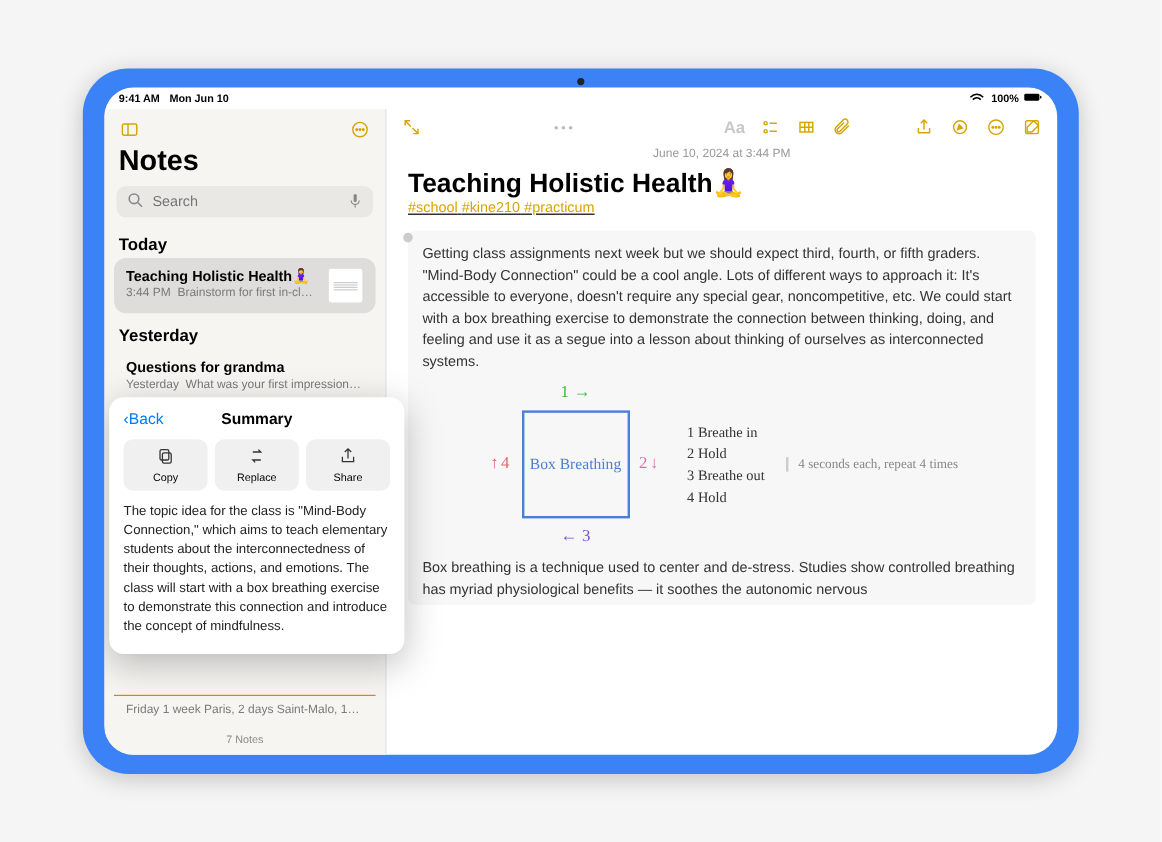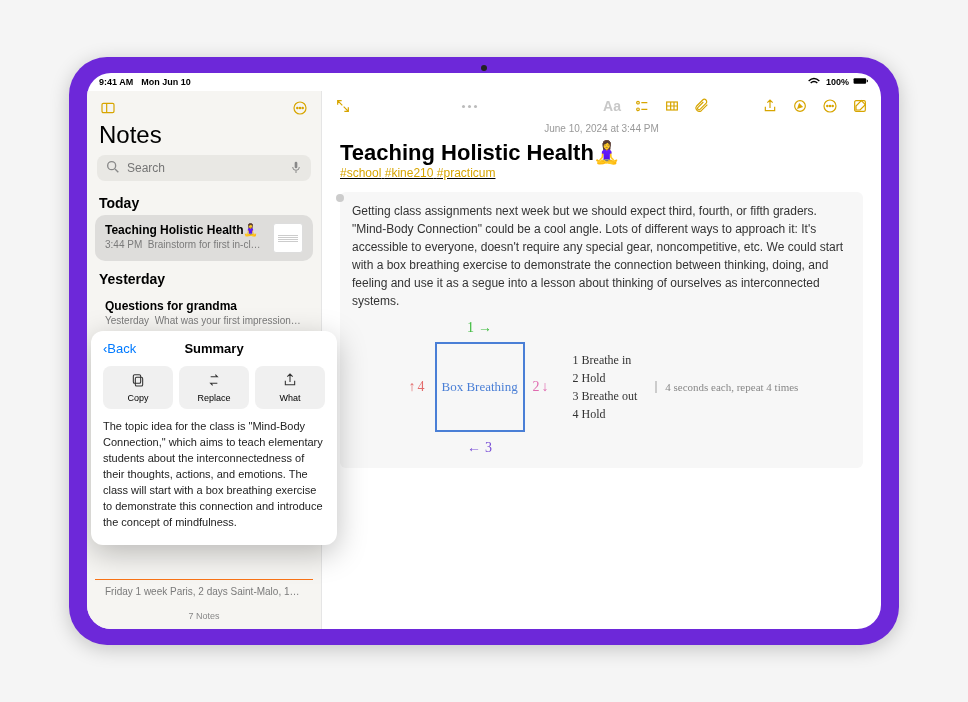--- a/index.html
+++ b/index.html
@@ -1,29 +1,29 @@
 <!DOCTYPE html>
 <html><head>
 <meta charset="utf-8">
 <style>
   * { box-sizing: border-box; margin: 0; padding: 0; }
   body { background: #f5f5f5; font-family: -apple-system, "Helvetica Neue", Arial, sans-serif; display: flex; align-items: center; justify-content: center; height: 702px; width: 968px; }
-  .device { width: 830px; height: 588px; background: #6d28d9; border-radius: 38px; padding: 16px 18px; position: relative; box-shadow: 0 4px 20px rgba(0,0,0,0.2); }
+  .device { width: 830px; height: 588px; background: #3b82f6; border-radius: 38px; padding: 16px 18px; position: relative; box-shadow: 0 4px 20px rgba(0,0,0,0.2); }
   .screen { width: 100%; height: 100%; background: #fff; border-radius: 24px; overflow: hidden; display: flex; flex-direction: column; position: relative; }
   .camera { position: absolute; top: 8px; left: 50%; transform: translateX(-50%); width: 6px; height: 6px; background: #222; border-radius: 50%; }
 
   .statusbar { height: 18px; display: flex; justify-content: space-between; align-items: center; padding: 0 12px; font-size: 9px; font-weight: 600; color: #000; }
   .statusbar .left { display: flex; gap: 8px; }
   .statusbar .right { display: flex; gap: 4px; align-items: center; }
 
   .content { flex: 1; display: flex; min-height: 0; }
   .sidebar { width: 235px; background: #f6f5f2; display: flex; flex-direction: column; border-right: 1px solid #e5e5e5; position: relative; }
   .sb-top { display: flex; justify-content: space-between; padding: 6px 10px 2px; }
   .icon-btn { width: 22px; height: 22px; display: flex; align-items: center; justify-content: center; color: #d7a500; cursor: pointer; }
-  .sb-title { font-size: 24px; font-weight: 400; padding: 0 12px 6px; }
+  .sb-title { font-size: 24px; font-weight: 700; padding: 0 12px 6px; }
   .search { margin: 0 10px 8px; background: #e9e8e4; border-radius: 8px; height: 26px; display: flex; align-items: center; padding: 0 8px; gap: 6px; color: #888; font-size: 12px; }
   .search input { border: none; background: transparent; flex: 1; font-size: 12px; outline: none; }
   .section-h { font-size: 14px; font-weight: 700; padding: 6px 12px 4px; }
   .note-item { margin: 0 8px 4px; padding: 8px 10px; border-radius: 10px; display: flex; gap: 8px; }
   .note-item.sel { background: #dedddb; }
   .note-text { flex: 1; min-width: 0; }
   .ni-title { font-size: 12px; font-weight: 600; white-space: nowrap; overflow: hidden; text-overflow: ellipsis; }
   .ni-sub { font-size: 10px; color: #7a7a7a; white-space: nowrap; overflow: hidden; text-overflow: ellipsis; margin-top: 2px; }
   .thumb { width: 30px; height: 30px; background: #fff; border: 1px solid #ddd; border-radius: 3px; display: flex; align-items: center; justify-content: center; font-size: 7px; color: #bbb; flex-direction: column; gap: 1px; }
   .thumb div { width: 70%; height: 1px; background: #ccc; }
@@ -189,21 +189,21 @@
                   </svg>
               </span>
               <span>Replace</span>
             </div>
             <div class="pbtn">
               <span class="picon">
                 <svg viewBox="0 0 24 24" fill="none" stroke="#333" stroke-width="1.6">
                     <path d="M12 3v12M8 7l4-4 4 4M5 13v6h14v-6"></path>
                   </svg>
               </span>
-              <span>What</span>
+              <span>Share</span>
             </div>
           </div>
           <div class="popup-body">The topic idea for the class is "Mind-Body Connection," which aims to teach elementary students about the interconnectedness of their thoughts, actions, and emotions. The class will start with a box breathing exercise to demonstrate this connection and introduce the concept of mindfulness.</div>
         </div>
 
         <div class="bottom-item">Friday  1 week Paris, 2 days Saint-Malo, 1…</div>
         <div class="count">7 Notes</div>
       </div>
 
       <div class="main">
@@ -293,19 +293,20 @@
               </div>
               <div class="steps">
                 <div>1  Breathe in</div>
                 <div>2  Hold</div>
                 <div>3  Breathe out</div>
                 <div>4  Hold</div>
               </div>
               <div class="note-right">4 seconds each, repeat 4 times</div>
             </div>
 
+            <div class="para2">Box breathing is a technique used to center and de-stress. Studies show controlled breathing has myriad physiological benefits — it soothes the autonomic nervous</div>
           </div>
         </div>
       </div>
     </div>
 
   </div>
 </div>
 
 </body></html>

